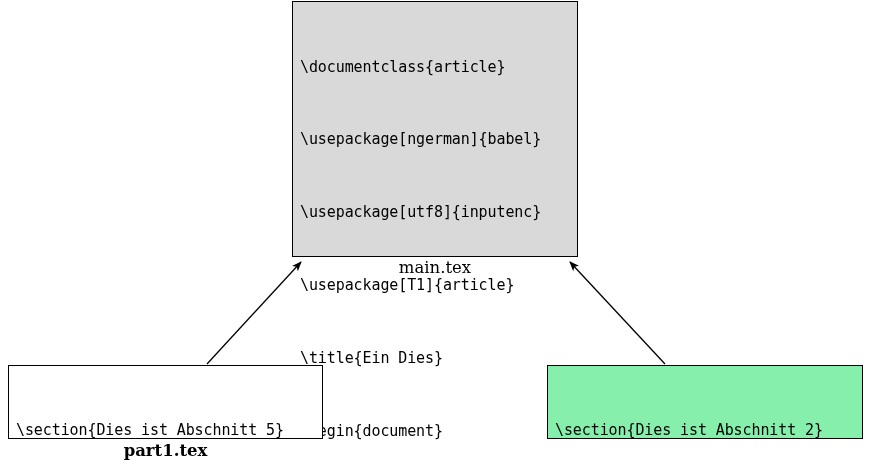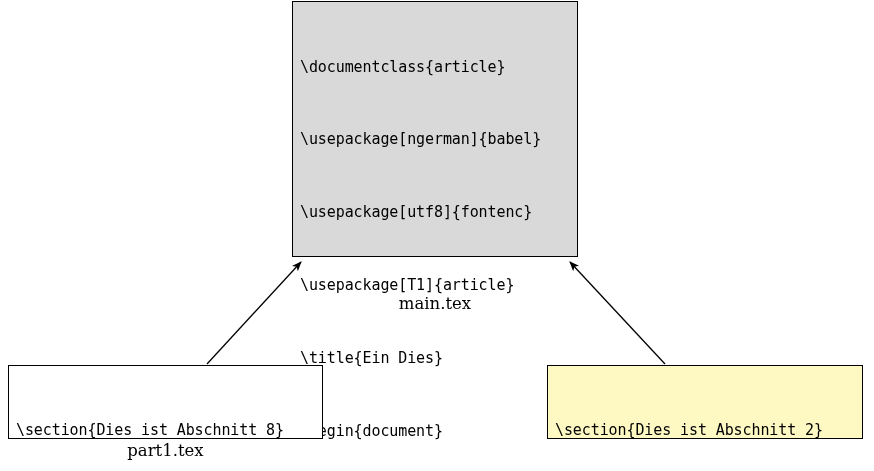--- a/index.html
+++ b/index.html
@@ -49,43 +49,43 @@
     height: 74px;
     background: #ffffff;
     padding: 3px 0 0 7px;
   }
 
   #part2-box {
     left: 547px;
     top: 365px;
     width: 316px;
     height: 74px;
-    background: #fef9c3;
+    background: #86efac;
     padding: 3px 0 0 7px;
   }
 
   
   .caption {
     position: absolute;
     font-family: "DejaVu Serif", serif;
     font-size: 16.5px;
     color: #000000;
     text-align: center;
     white-space: nowrap;
   }
   #main-caption {
     left: 292px;
     top: 258px;
     width: 286px;
-    margin-top: 36px;
   }
   #part1-caption {
     left: 8px;
     top: 441px;
     width: 315px;
+    font-weight: bold;
   }
   #part2-caption {
     left: 547px;
     top: 441px;
     width: 316px;
   }
 
   
   #arrow-layer {
     position: absolute;
@@ -97,34 +97,34 @@
   }
 </style>
 </head>
 <body>
 
 <div id="canvas">
 
   <div id="main-box" class="code-box">
     <span class="code-line">\documentclass{article}</span>
     <span class="code-line">\usepackage[ngerman]{babel}</span>
-    <span class="code-line">\usepackage[utf8]{fontenc}</span>
+    <span class="code-line">\usepackage[utf8]{inputenc}</span>
     <span class="code-line">\usepackage[T1]{article}</span>
     <span class="code-line">\title{Ein Dies}</span>
     <span class="code-line">\begin{document}</span>
     
     
     
     
     
   </div>
   <div id="main-caption" class="caption">main.tex</div>
 
   <div id="part1-box" class="code-box">
-    <span class="code-line">\section{Dies ist Abschnitt 8}</span>
+    <span class="code-line">\section{Dies ist Abschnitt 5}</span>
     
     
   </div>
   <div id="part1-caption" class="caption">part1.tex</div>
 
   <div id="part2-box" class="code-box">
     <span class="code-line">\section{Dies ist Abschnitt 2}</span>
     
     
   </div>

